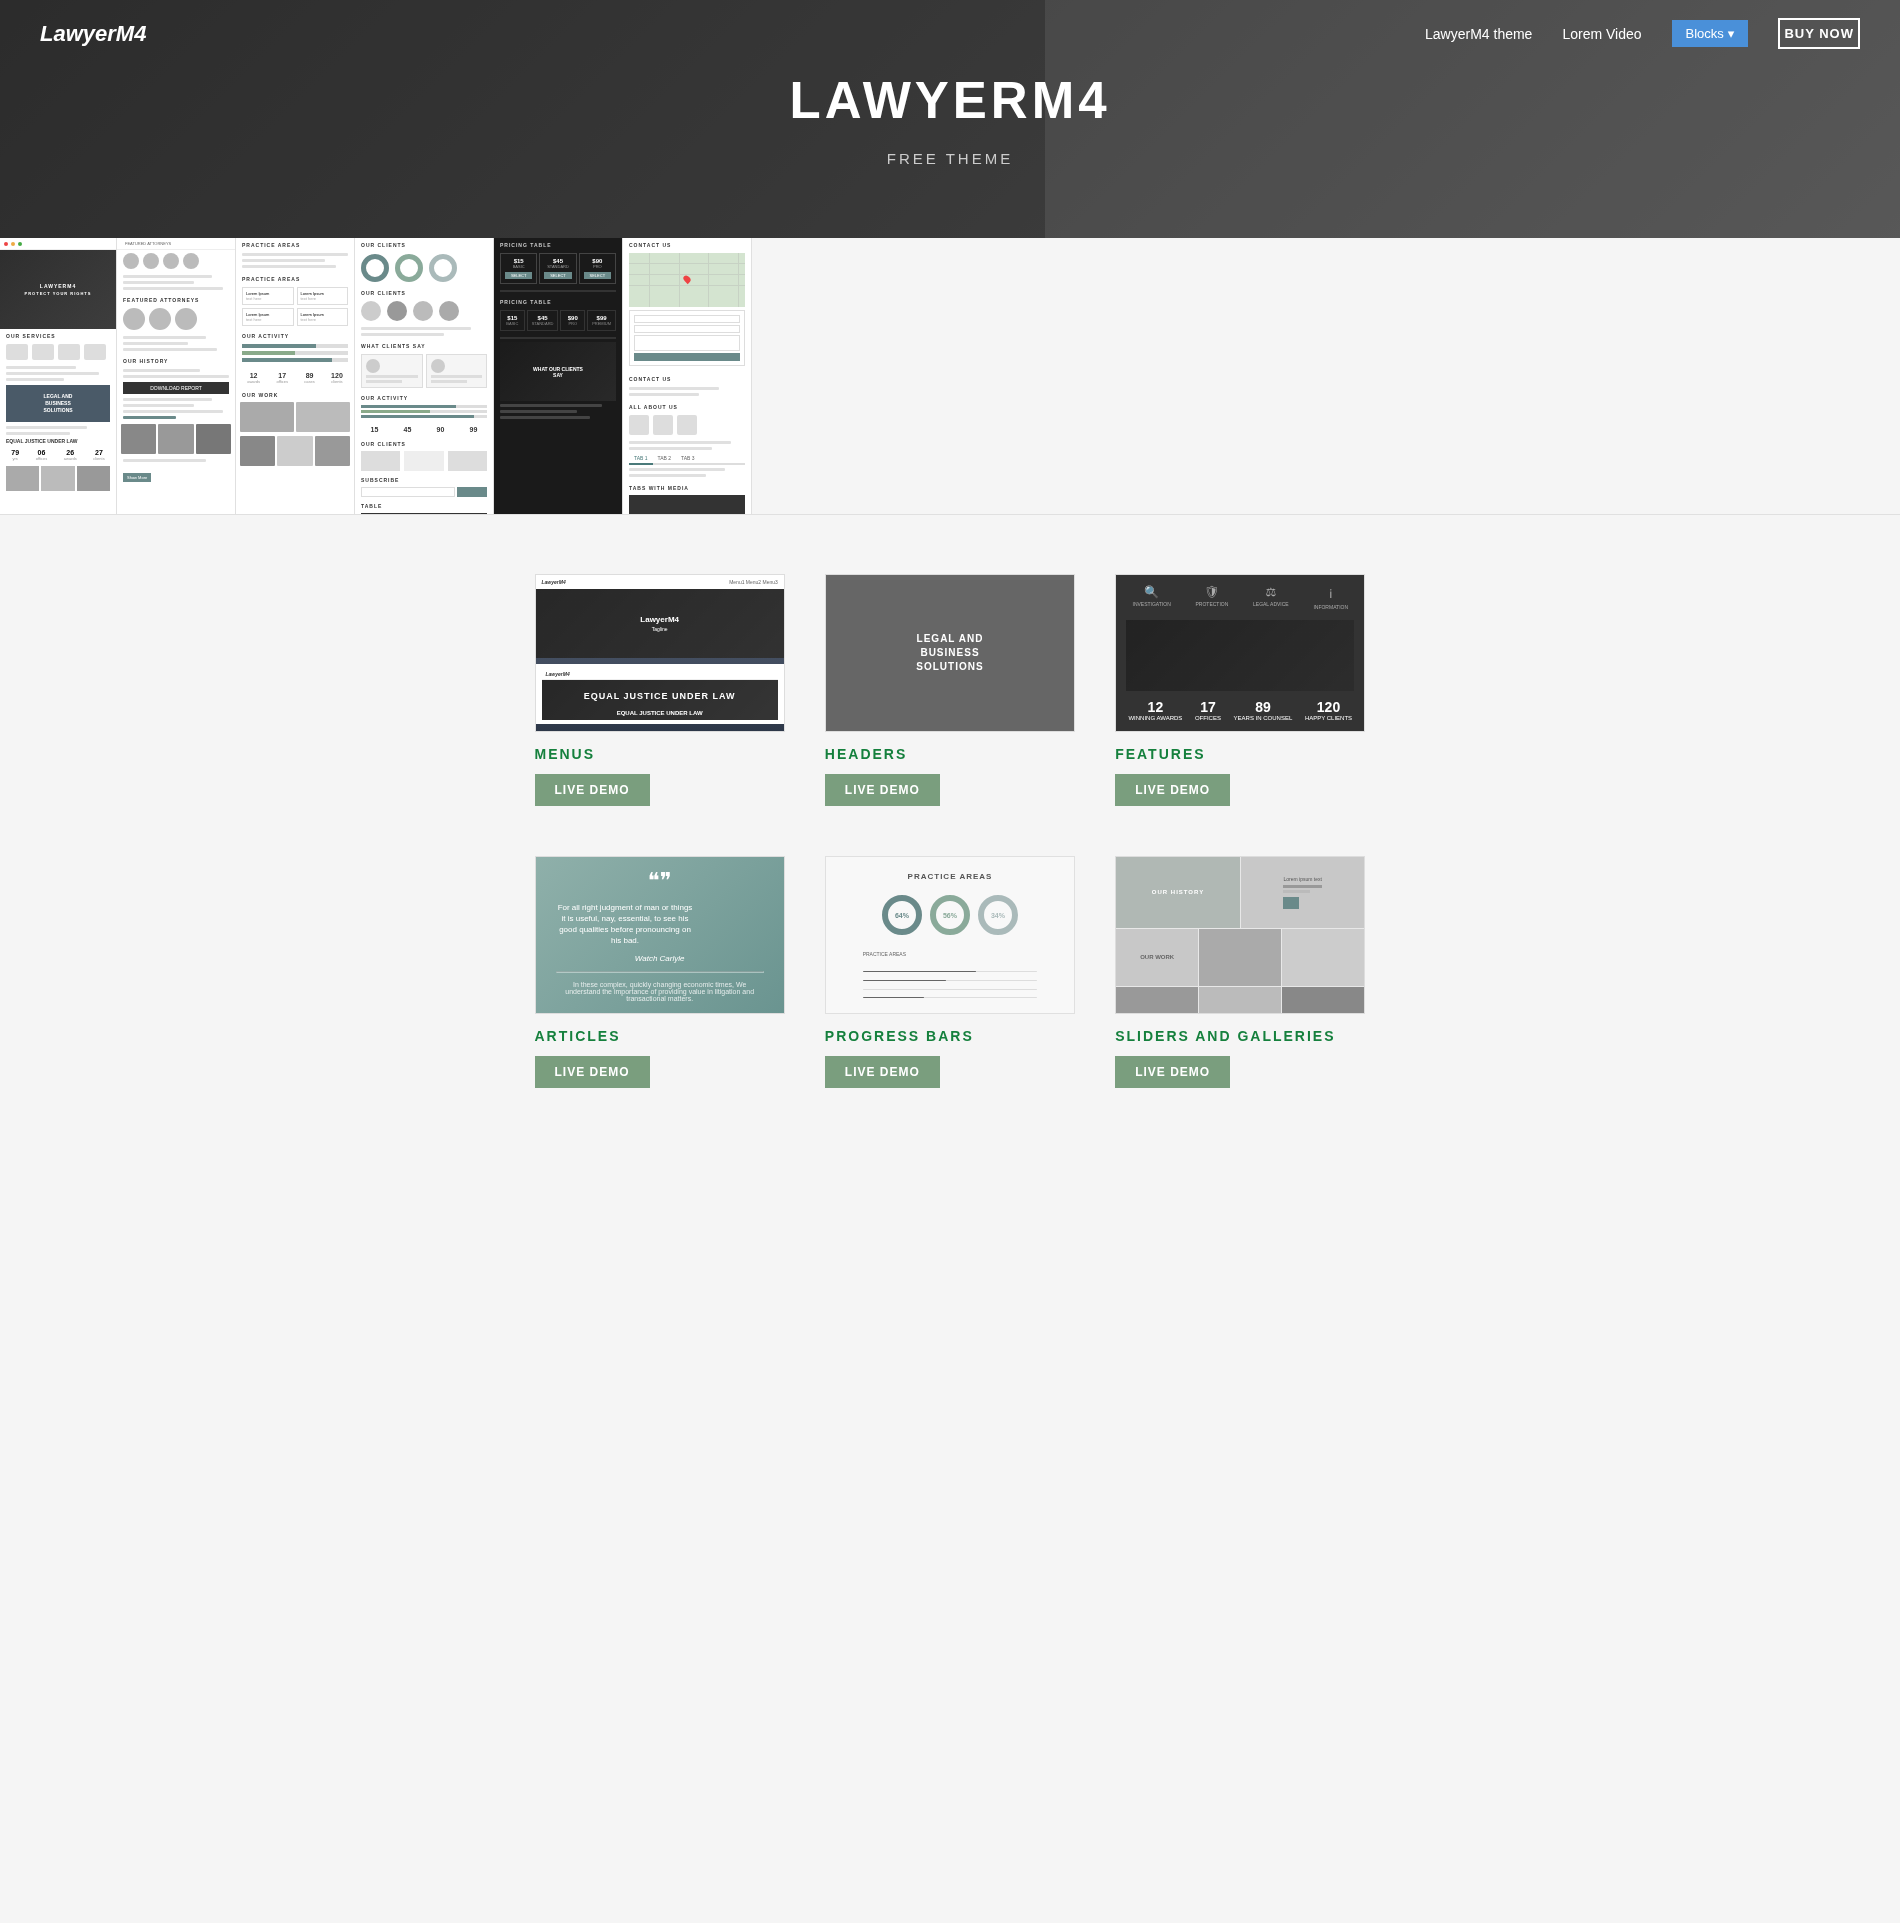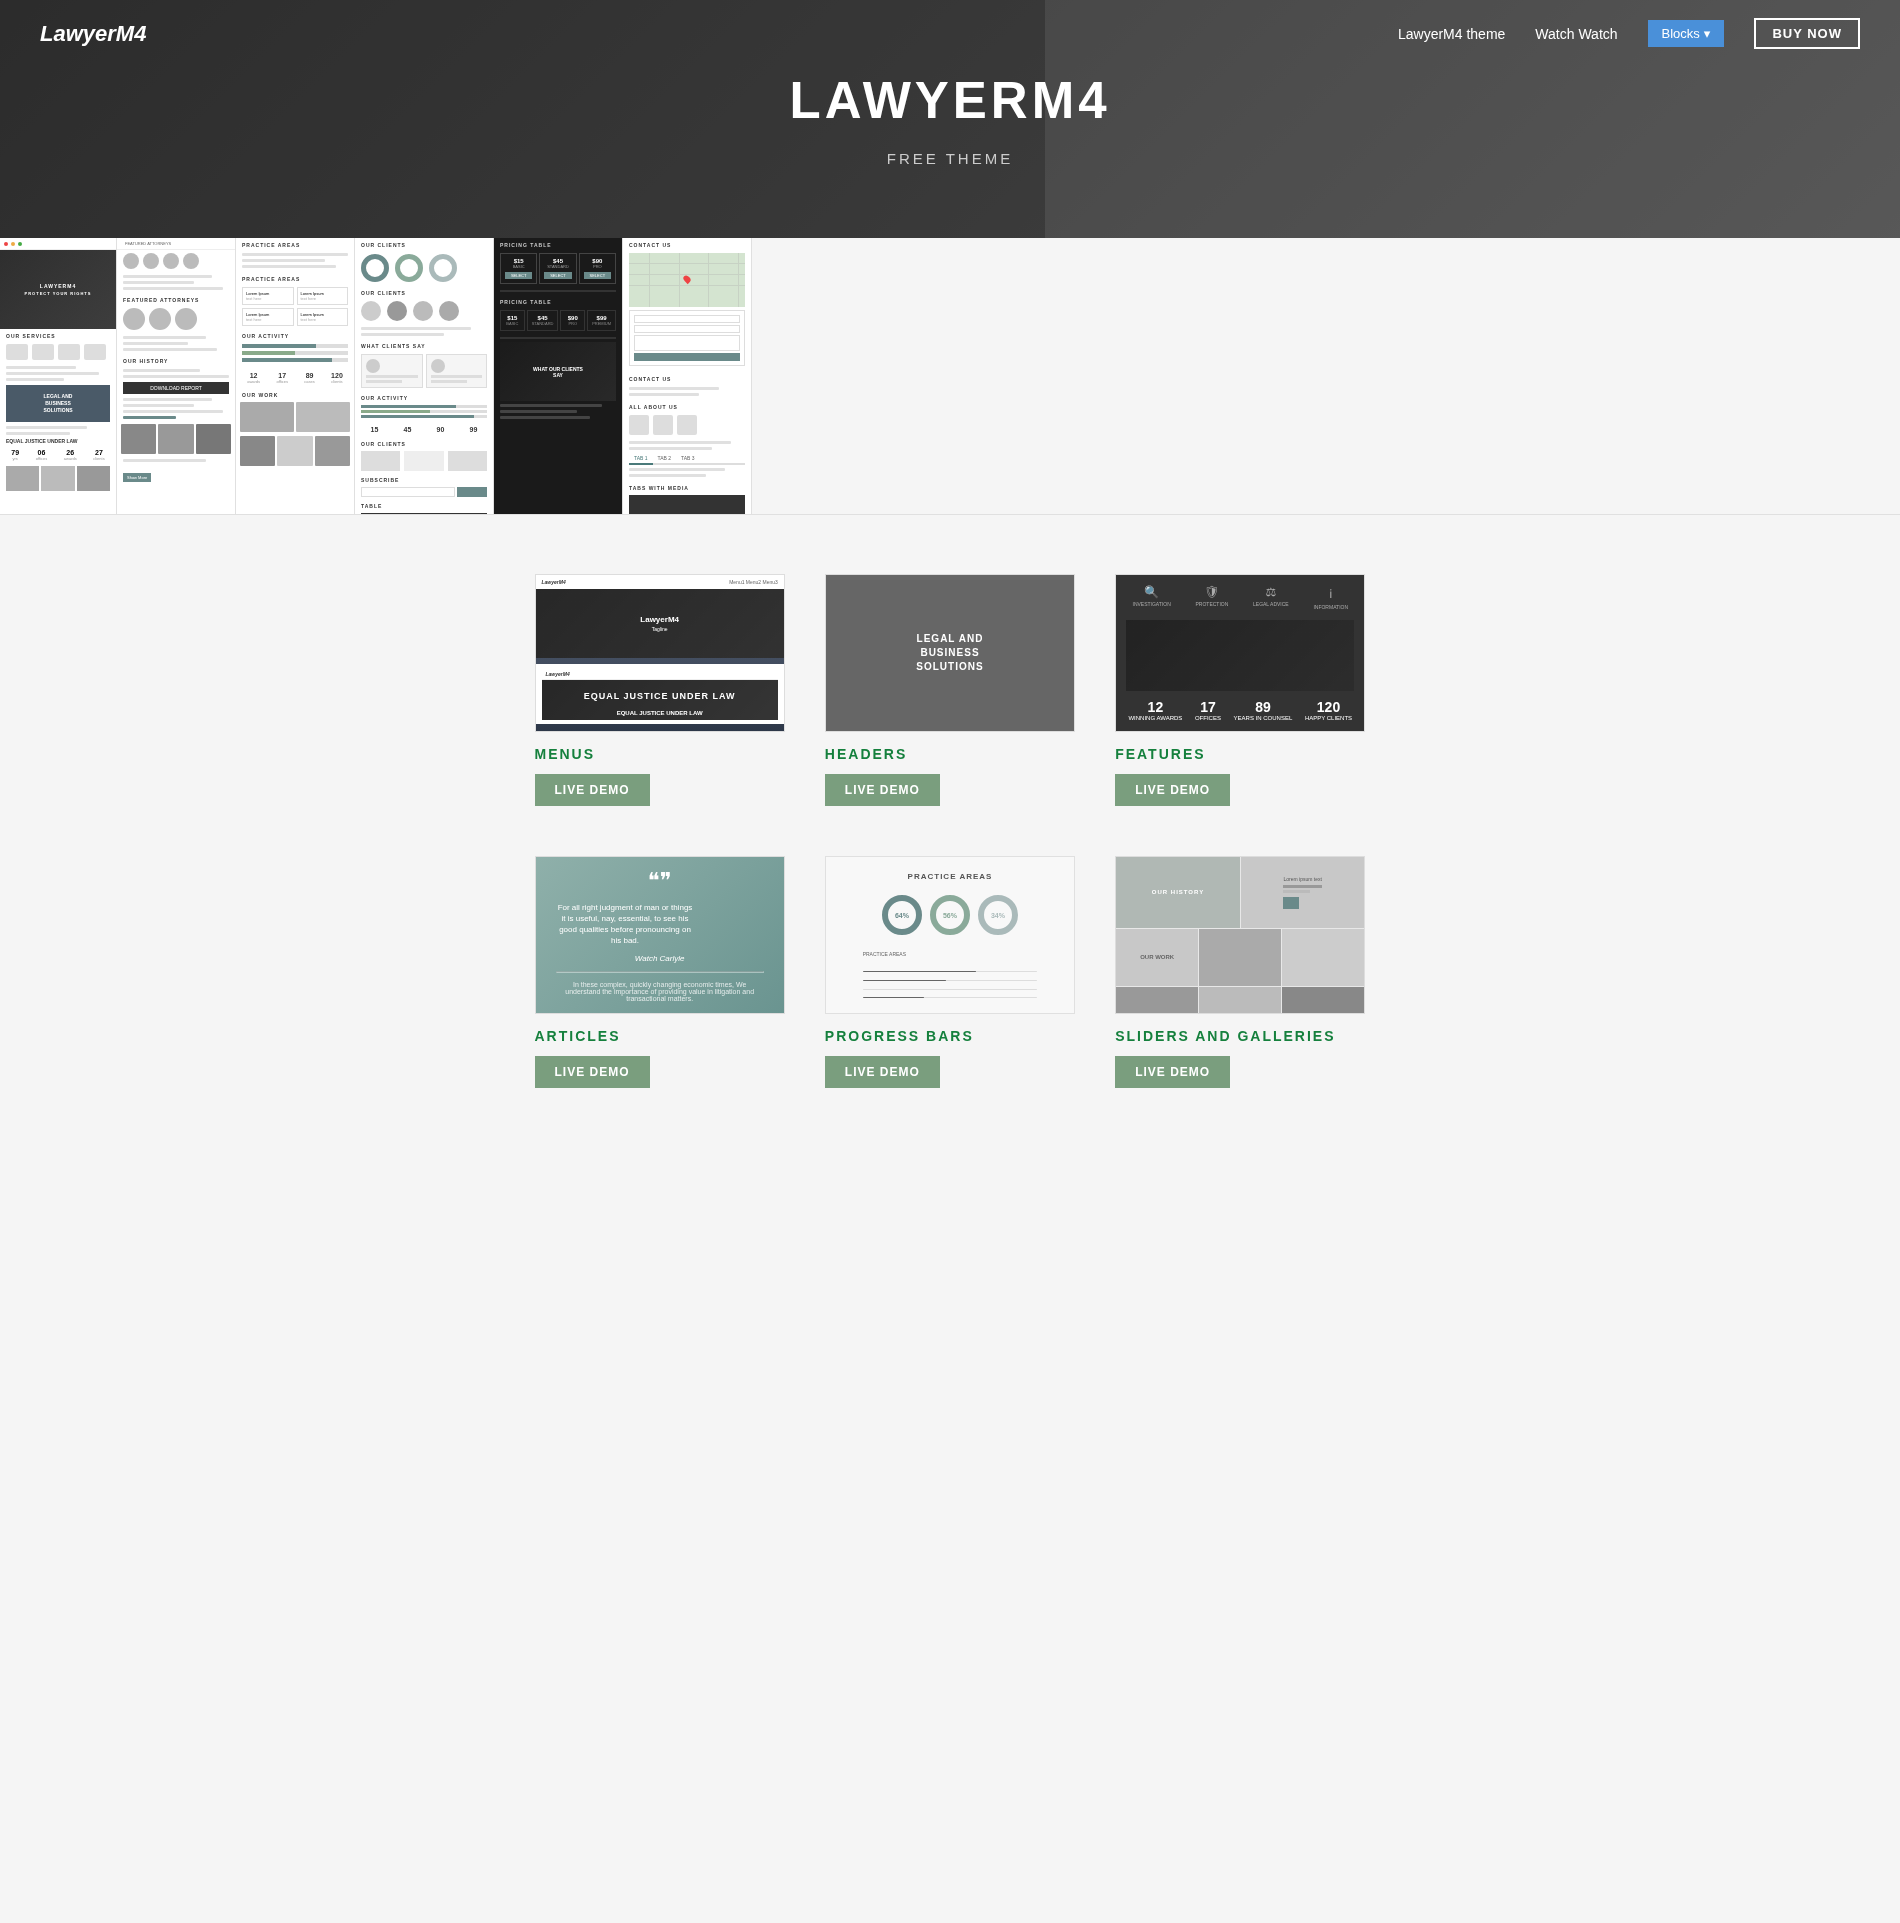--- a/index.html
+++ b/index.html
@@ -40,21 +40,21 @@
       font-size: 13px;
       cursor: pointer;
       display: flex;
       align-items: center;
       gap: 4px;
     }
     .navbar-buy-btn {
       background: transparent;
       color: #fff;
       border: 2px solid #fff;
-      padding: 6px 16px;
+      padding: 6px 4px;
       font-size: 13px;
       font-weight: bold;
       cursor: pointer;
       letter-spacing: 1px;
     }
 
     
     .hero {
       position: relative;
       height: 238px;
@@ -339,21 +339,21 @@
       border-bottom-color: #4a7a7a;
     }
   </style>
 </head>
 <body>
 
 <nav class="navbar">
   <div class="navbar-logo">LawyerM4</div>
   <div class="navbar-links">
     <a class="navbar-link" href="#">LawyerM4 theme</a>
-    <a class="navbar-link" href="#">Watch Watch</a>
+    <a class="navbar-link" href="#">Lorem Video</a>
     <button class="navbar-blocks-btn">
       <span>Blocks</span>
       <span>▾</span>
     </button>
     <button class="navbar-buy-btn">BUY NOW</button>
   </div>
 </nav>
 
 <section class="hero">
   <div class="hero-bg">

